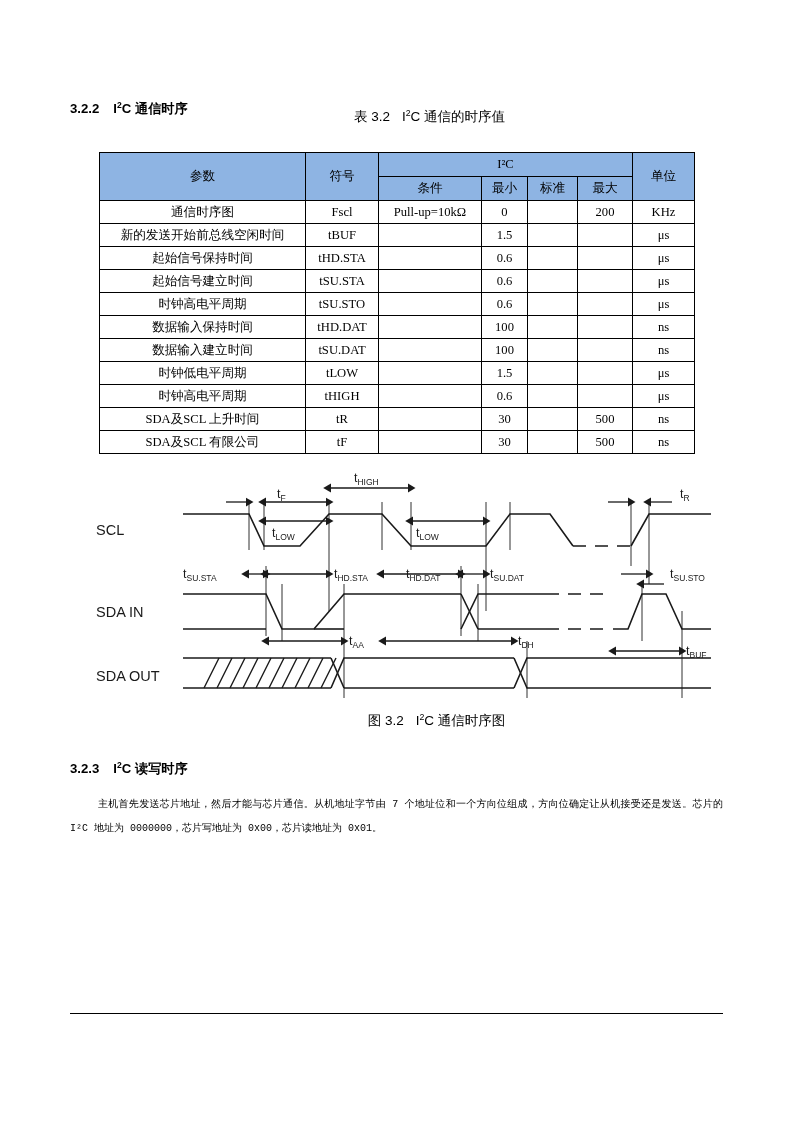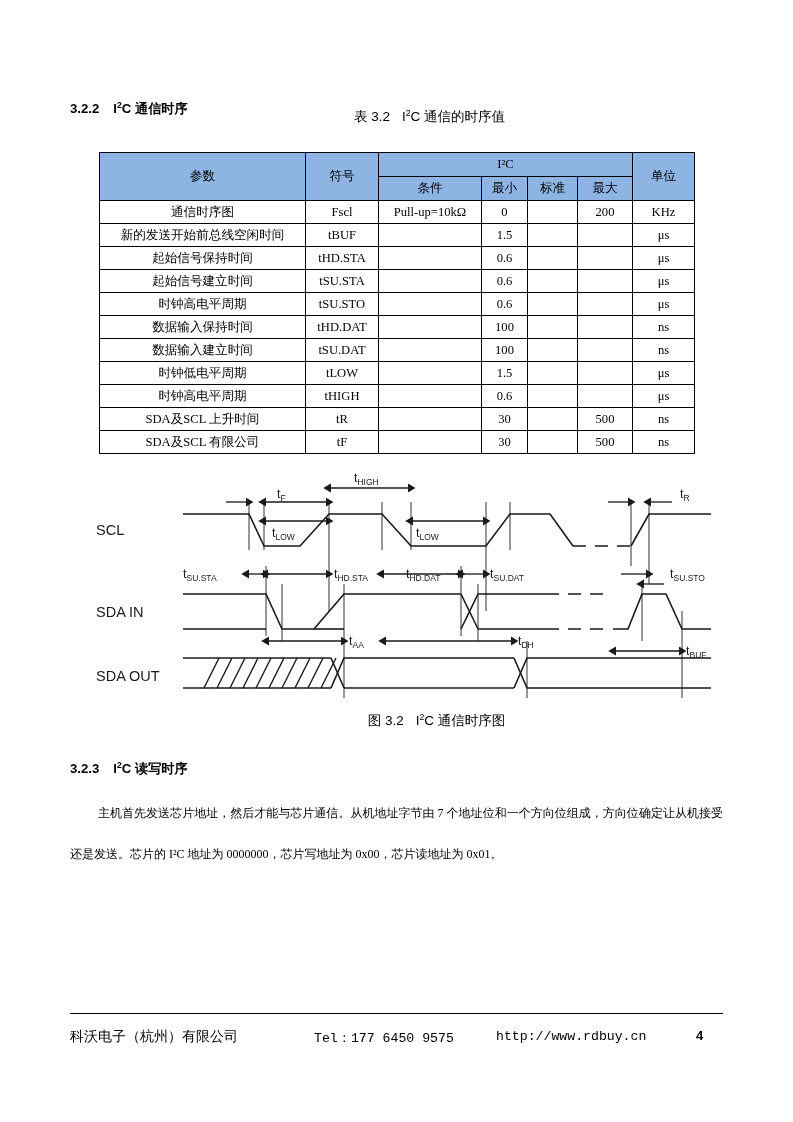--- a/index.html
+++ b/index.html
@@ -97,23 +97,23 @@
     left: 86px;
     top: 466px;
     width: 625px;
     height: 235px;
   }
   .diagram svg { display: block; }
 
   
   .para {
     position: absolute;
-    font-size: 12px;
-    line-height: 41px;
-    font-family: Liberation Serif, serif;
+    font-size: 10px;
+    line-height: 24px;
+    font-family: Liberation Mono, monospace;
     text-align: justify;
   }
 
   
   .footer-rule {
     position: absolute;
     left: 70px;
     top: 1013px;
     width: 653px;
     height: 0;
@@ -421,20 +421,14 @@
   </div>
 
   <div class="section-heading" style="left:70px; top:760px;">
     <span class="num">3.2.3</span><span>I</span><sup class="sup">2</sup><span>C 读写时序</span>
   </div>
 
   <div class="para" style="left:70px; top:793px; width:653px; text-indent:28px;">主机首先发送芯片地址，然后才能与芯片通信。从机地址字节由 7 个地址位和一个方向位组成，方向位确定让从机接受还是发送。芯片的 I²C 地址为 0000000，芯片写地址为 0x00，芯片读地址为 0x01。</div>
 
 
   <div class="footer-rule"></div>
-  <div class="footer">
-    <span class="company">科沃电子（杭州）有限公司</span>
-    <span class="tel">Tel：177 6450 9575</span>
-    <span class="url">http://www.rdbuy.cn</span>
-    <span class="pageno">4</span>
-  </div>
 
 </div>
 
 </body></html>

